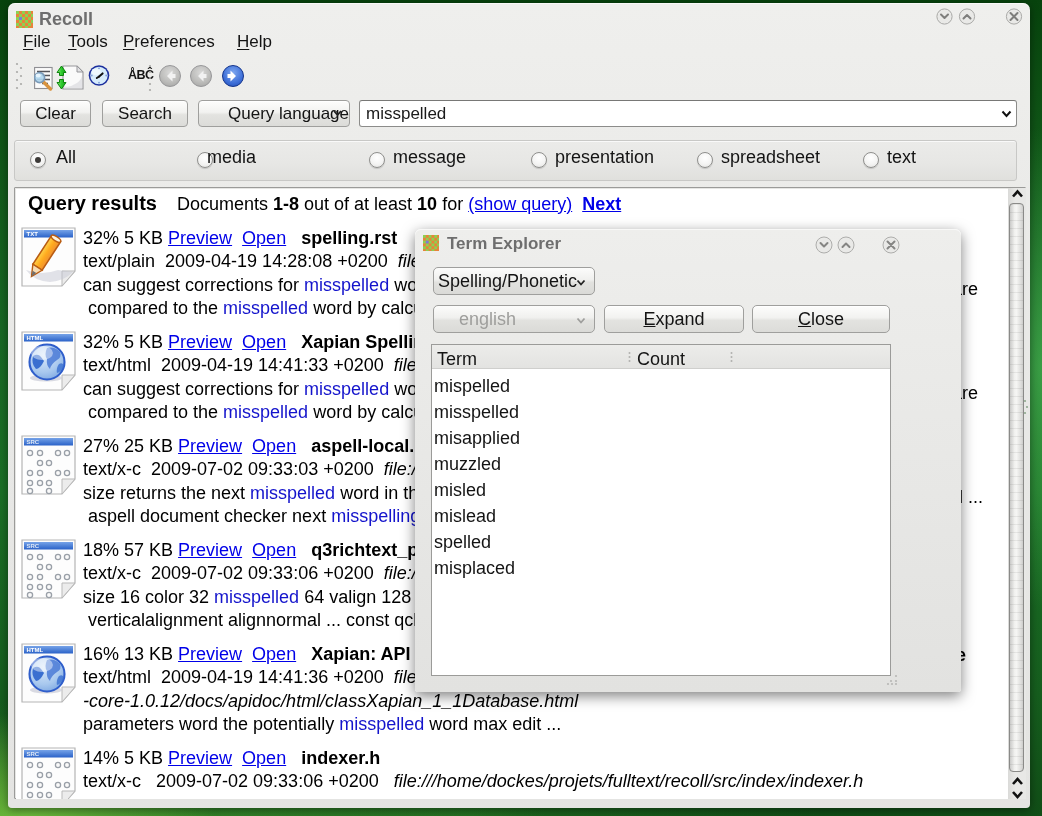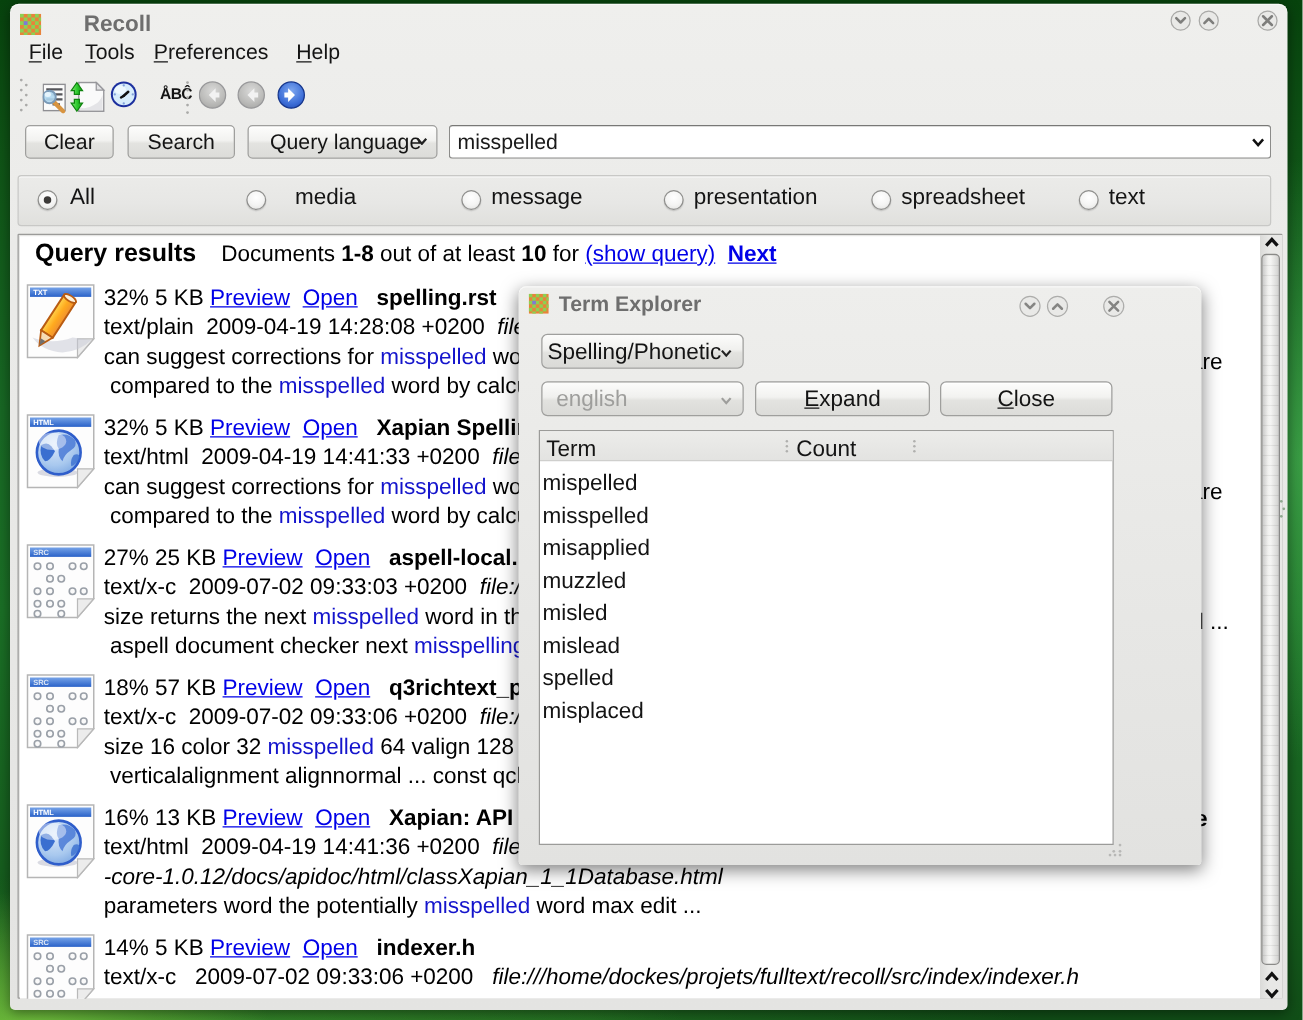--- a/index.html
+++ b/index.html
@@ -15,21 +15,21 @@
     position:relative;
   }
   .abs { position:absolute; }
   
   .win {
     position:absolute; left:8px; top:3px; width:1022px; height:805px;
     background:linear-gradient(to bottom,#efefed 0%, #eaeae8 30%, #e4e4e2 100%);
     border-radius:7px 7px 4px 4px;
     box-shadow:0 2px 10px rgba(0,0,0,0.45), inset 0 1px 0 rgba(255,255,255,0.6);
   }
-  .titletext { position:absolute; left:31px; top:6px; font-size:18px; font-weight:bold; color:#6e6e6e;margin-left:28px; }
+  .titletext { position:absolute; left:31px; top:6px; font-size:18px; font-weight:bold; color:#6e6e6e; }
   .menubar { position:absolute; left:0; top:24px; height:28px; font-size:17px; color:#141414; }
   .menubar span { position:absolute; top:5px; }
   .menubar u { text-decoration-thickness:1px; text-underline-offset:2px; }
   
   .btn {
     position:absolute; height:27px;
     background:linear-gradient(to bottom,#fdfdfc 0%,#f2f2f0 45%,#e3e3e0 55%,#dcdcd9 100%);
     border:1px solid #9f9f9d; border-radius:4px;
     font-size:17px; color:#141414; text-align:center; line-height:25px;
     box-shadow:inset 0 1px 0 #ffffff;
@@ -72,21 +72,21 @@
   .frag { position:absolute; white-space:nowrap; }
   
   .dlg { position:absolute; left:415px; top:229px; width:546px; height:463px;
     background:linear-gradient(to bottom,#eeeeec 0%, #e9e9e7 40%, #e2e2e0 100%);
     border-radius:6px 6px 3px 3px;
     box-shadow:0 4px 14px rgba(0,0,0,0.5), inset 0 1px 0 rgba(255,255,255,0.6);
   }
   .dtitle { position:absolute; left:32px; top:6px; font-size:18px; font-weight:bold; color:#6e6e6e; }
   .dcombo { position:absolute; left:18px; width:162px; height:28px;
     background:linear-gradient(to bottom,#fcfcfb 0%,#f0f0ee 45%,#e2e2df 55%,#dadad7 100%);
-    border:1px solid #9f9f9d; border-radius:5px; font-size:18px; color:#141414; line-height:26px; padding-left:11px; }
+    border:1px solid #9f9f9d; border-radius:5px; font-size:18px; color:#141414; line-height:26px; padding-left:25px; }
   .dinput { position:absolute; left:189px; top:36px; width:285px; height:31px;
     background:#fff; border:1px solid #9a9a98; border-top-color:#8a8a88; border-radius:4px;
     font-size:18px; color:#141414; line-height:29px; padding-left:10px; }
   .dbtn { position:absolute; height:28px;
     background:linear-gradient(to bottom,#fdfdfc 0%,#f2f2f0 45%,#e3e3e0 55%,#dcdcd9 100%);
     border:1px solid #9f9f9d; border-radius:5px; font-size:18px; color:#141414; text-align:center; line-height:26px;
     box-shadow:inset 0 1px 0 #ffffff; }
   .dtable { position:absolute; left:16px; top:115px; width:460px; height:332px;
     background:#ffffff; border:1px solid #9b9b99; }
   .dthead { position:absolute; left:0; top:0; width:458px; height:24px;
@@ -222,36 +222,36 @@
     <circle cx="11" cy="12" r="10.5" fill="url(#gc)" stroke="#98989a"></circle>
     <path d="M13.5 6.5 L8 12 L13.5 17.5 L13.5 14 H16.5 V10 H13.5 Z" fill="#f2f2f2"></path>
     <circle cx="42" cy="12" r="10.5" fill="url(#gc)" stroke="#98989a"></circle>
     <path d="M44.5 6.5 L39 12 L44.5 17.5 L44.5 14 H47.5 V10 H44.5 Z" fill="#f2f2f2"></path>
     <circle cx="74" cy="12" r="10.5" fill="url(#bc)" stroke="#16368c"></circle>
     <path d="M71.5 6.5 L77 12 L71.5 17.5 L71.5 14 H68.5 V10 H71.5 Z" fill="#ffffff"></path>
   </svg>
 
   <div class="btn" style="left:12px;top:97px;width:71px">Clear</div>
   <div class="btn" style="left:94px;top:97px;width:86px">Search</div>
-  <div class="btn combo" style="left:190px;top:97px;width:152px;text-align:center;padding-left:5px">Query language
+  <div class="btn combo" style="left:190px;top:97px;width:152px;text-align:right;padding-left:5px">Query language
     <svg class="chev" viewBox="0 0 9 6">
         <path d="M1 1 L4.5 5 L8 1" fill="none" stroke="#222" stroke-width="1.8"></path>
       </svg>
   </div>
   <div class="searchbox">misspelled
     <svg class="abs" style="right:4px;top:9px" width="11" height="8" viewBox="0 0 11 8">
         <path d="M1.5 1.5 L5.5 6 L9.5 1.5" fill="none" stroke="#111" stroke-width="2"></path>
       </svg>
   </div>
 
   <div class="radiorow">
     <div class="radio sel" style="left:15px;top:11px"></div>
       <div class="rlabel" style="left:41px;top:6px">All</div>
     <div class="radio" style="left:182px;top:11px"></div>
-      <div class="rlabel" style="left:221px;top:6px">media</div>
+      <div class="rlabel" style="left:192px;top:6px">media</div>
     <div class="radio" style="left:354px;top:11px"></div>
       <div class="rlabel" style="left:378px;top:6px">message</div>
     <div class="radio" style="left:516px;top:11px"></div>
       <div class="rlabel" style="left:540px;top:6px">presentation</div>
     <div class="radio" style="left:682px;top:11px"></div>
       <div class="rlabel" style="left:706px;top:6px">spreadsheet</div>
     <div class="radio" style="left:848px;top:11px"></div>
       <div class="rlabel" style="left:872px;top:6px">text</div>
   </div>
 

